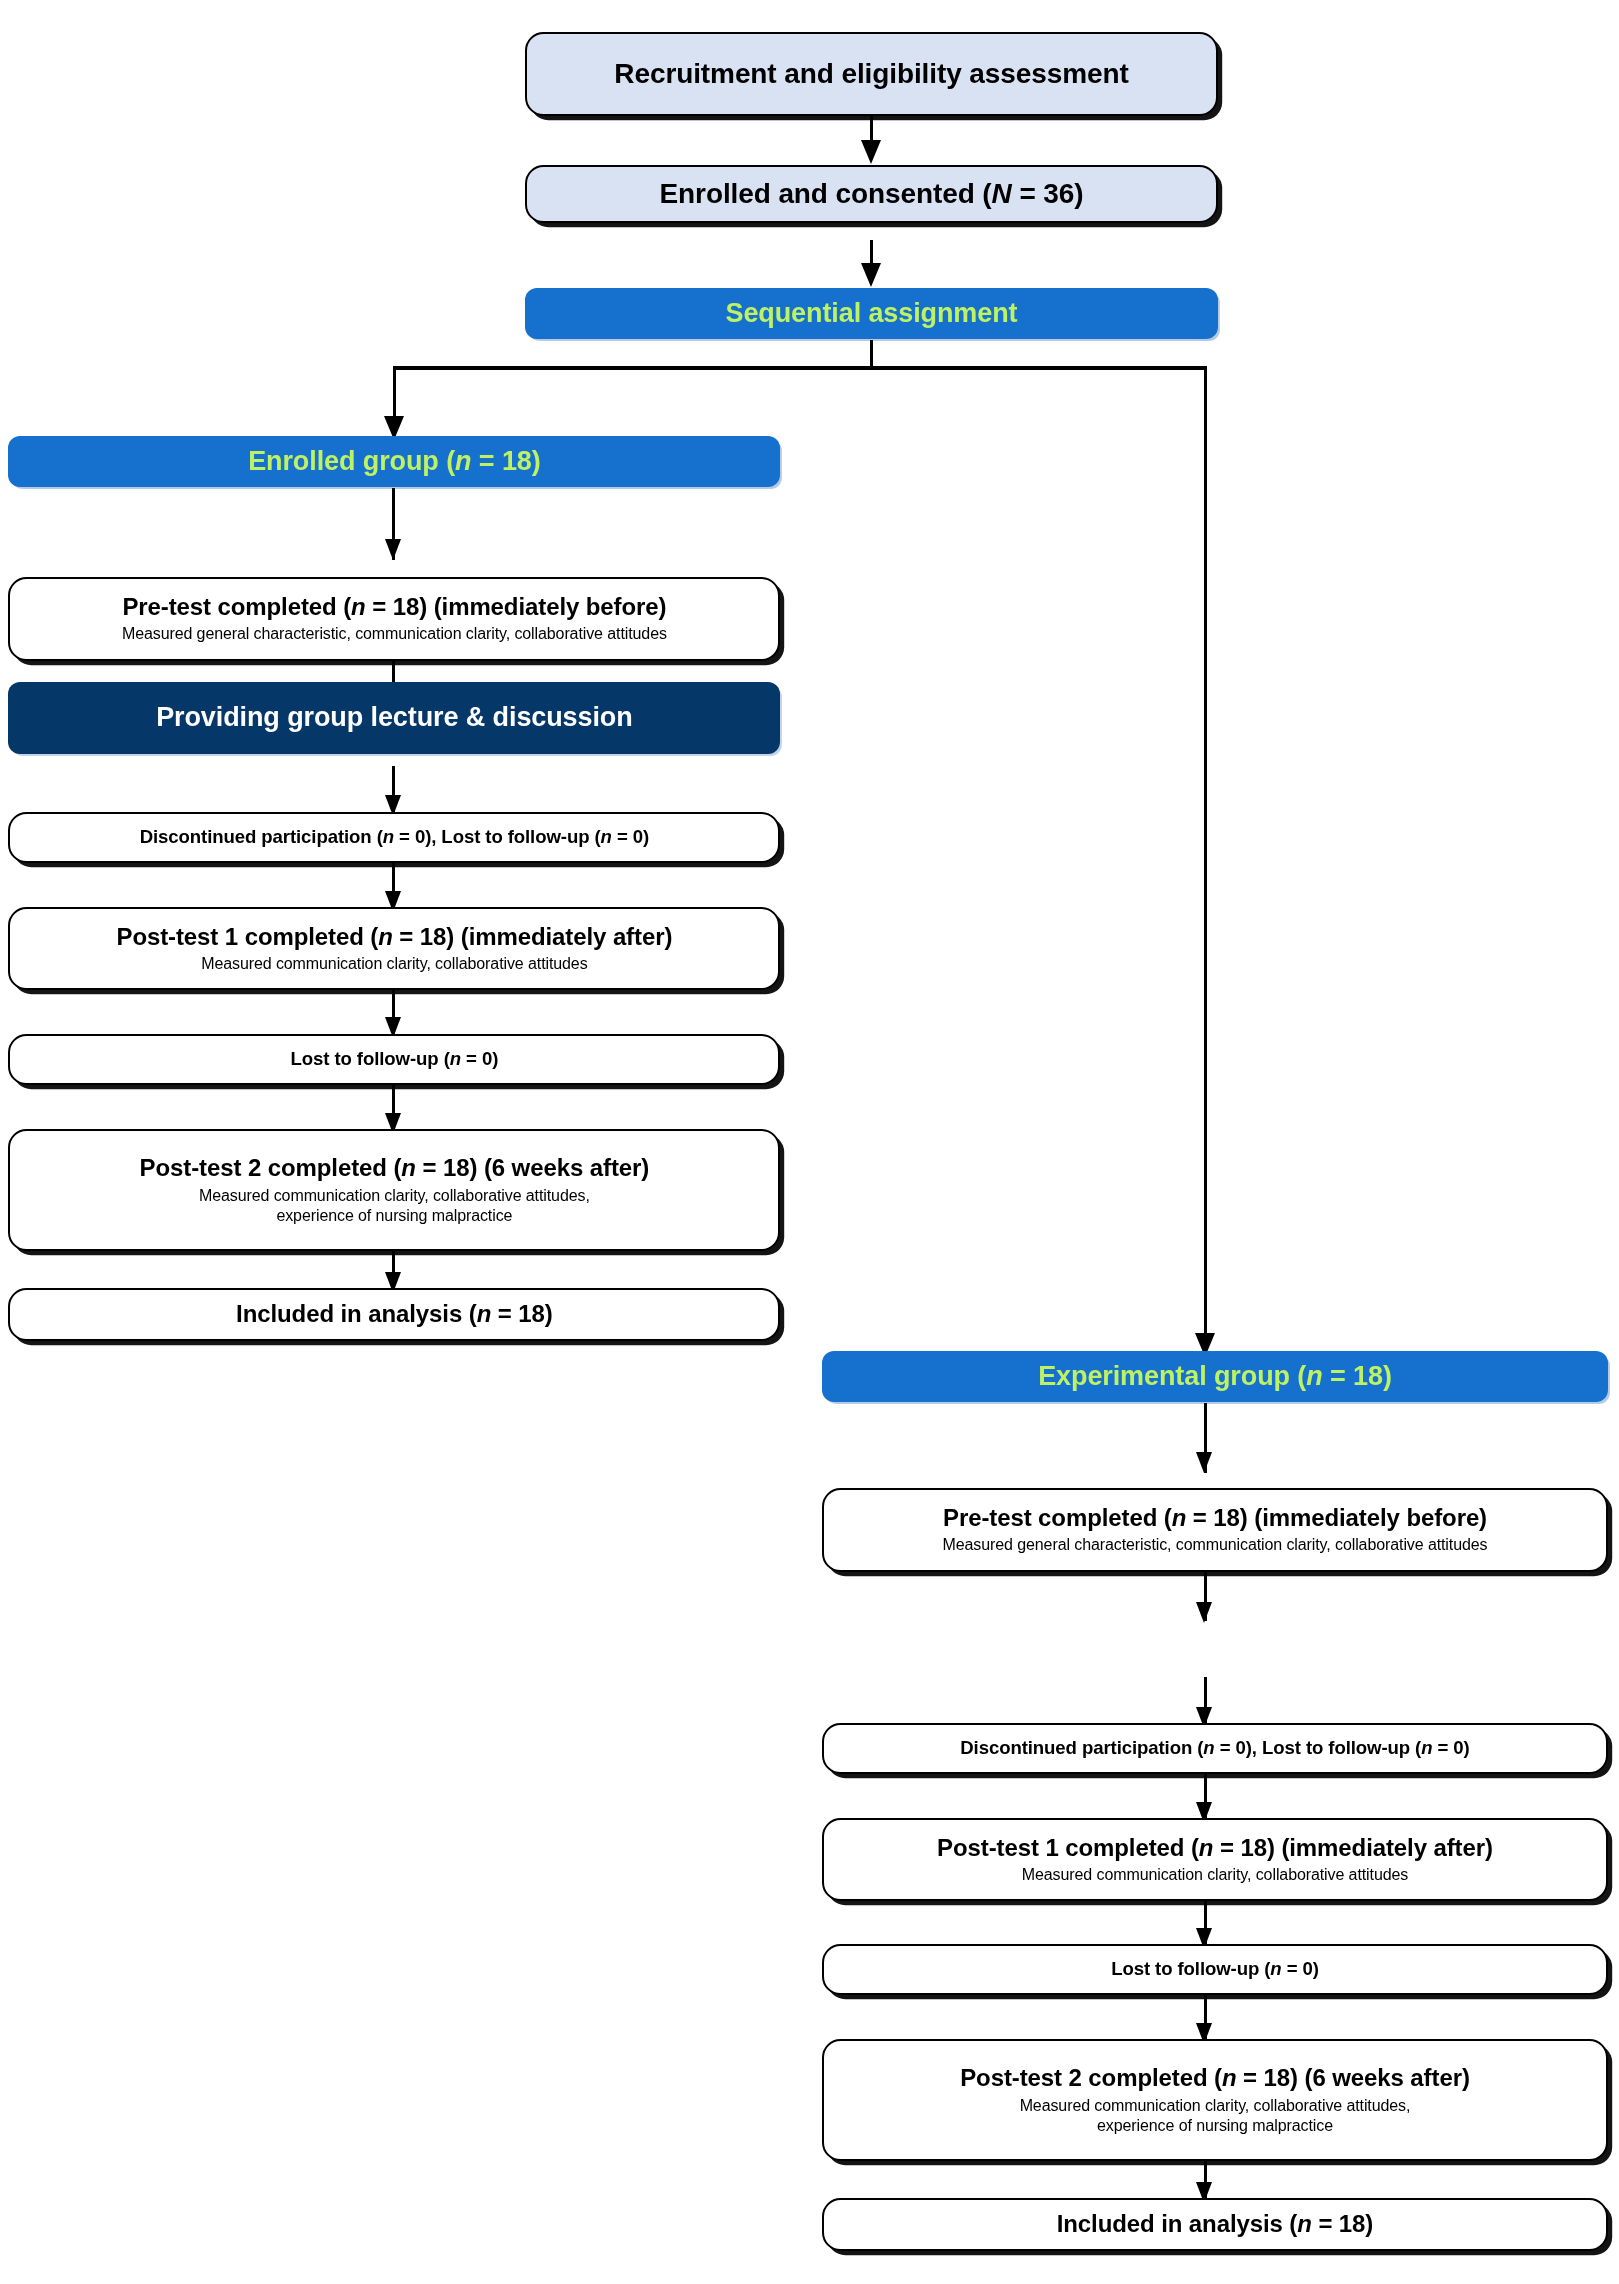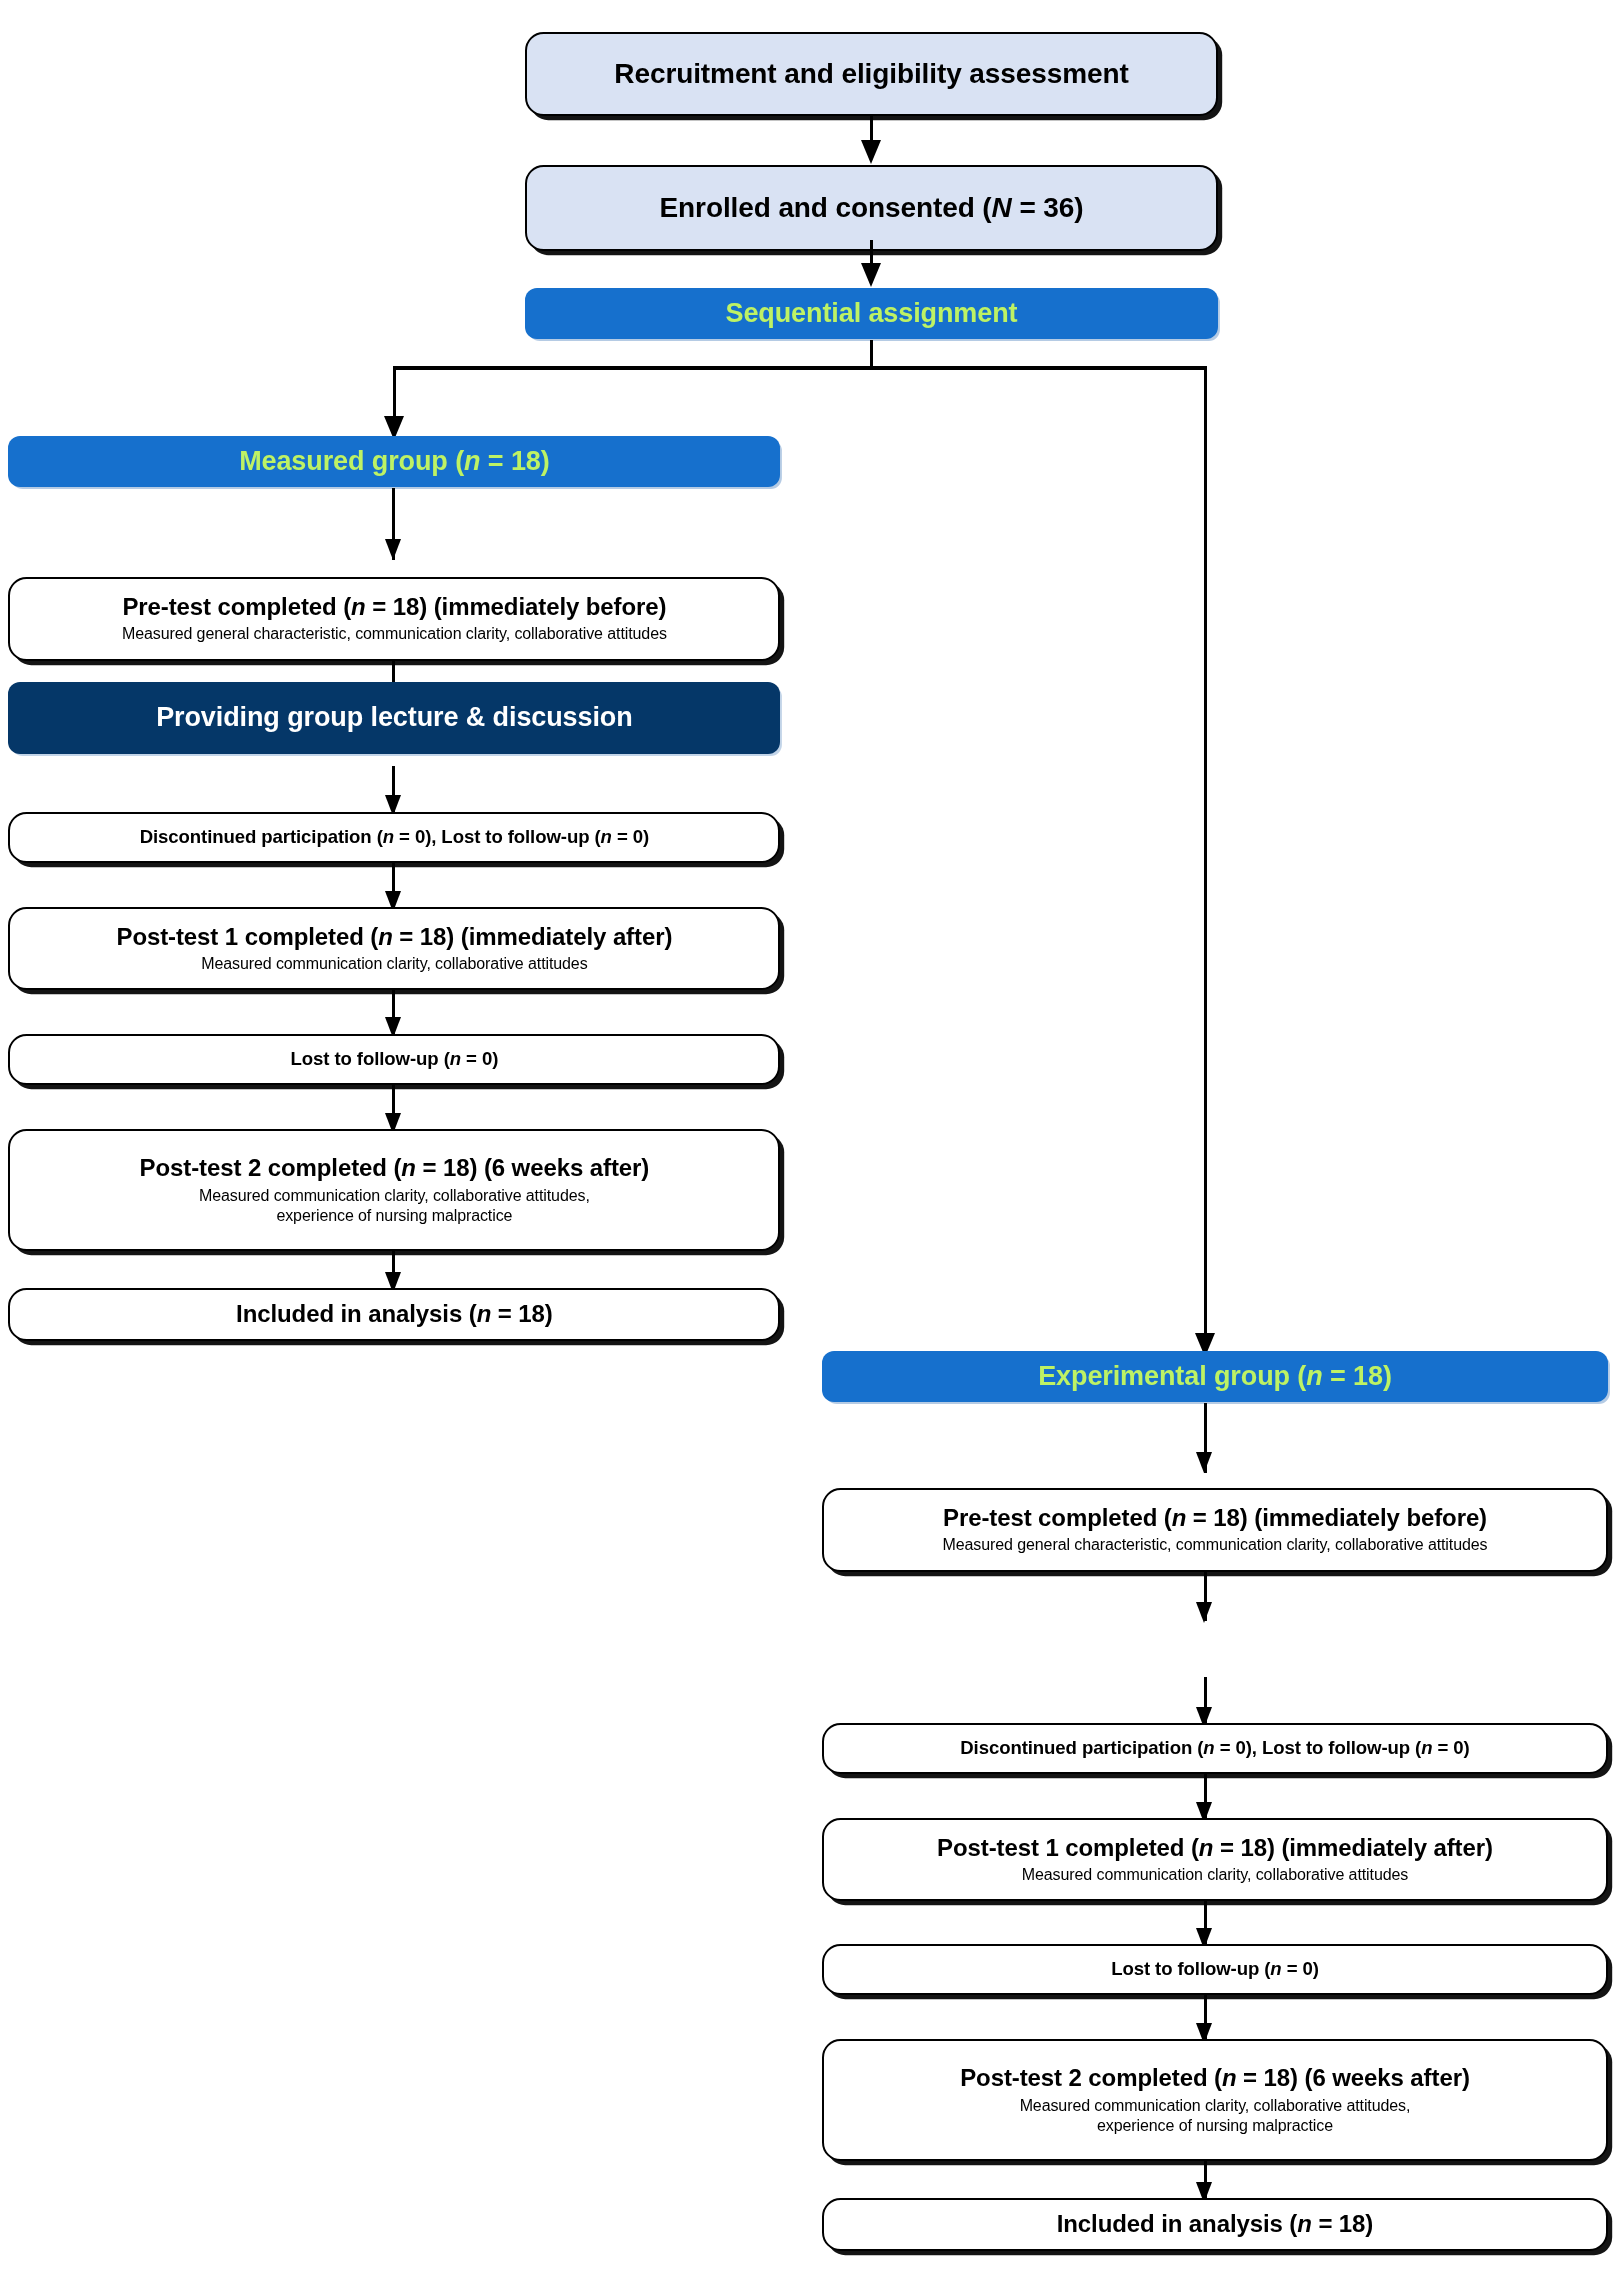--- a/index.html
+++ b/index.html
@@ -100,21 +100,21 @@
 
 <div id="canvas">
 
   <div class="node lightblue" style="left:525px; top:32px; width:693px; height:84px; font-size:28px;">
     <div class="title">Recruitment and eligibility assessment</div>
   </div>
 
   <div class="vline" style="left:870px; top:115px; height:31px;"></div>
   <div class="arrowhead" style="left:861px; top:140px;"></div>
 
-  <div class="node lightblue" style="left:525px; top:165px; width:693px; height:86px; font-size:28px;">
+  <div class="node lightblue" style="left:525px; top:165px; width:693px; height:58px; font-size:28px;">
     <div class="title">
       <span>Enrolled and consented (</span><em>N</em><span> = 36)</span>
     </div>
   </div>
 
   <div class="vline" style="left:870px; top:240px; height:28px;"></div>
   <div class="arrowhead" style="left:861px; top:263px;"></div>
 
   <div class="node blue" style="left:525px; top:288px; width:693px; height:51px; font-size:27px;">
     <div class="title">Sequential assignment</div>
@@ -124,21 +124,21 @@
   <div class="hline" style="left:393px; top:366px; width:814px;"></div>
 
   <div class="vline" style="left:393px; top:366px; height:64px;"></div>
   <div class="arrowhead" style="left:384px; top:416px;"></div>
 
   <div class="vline" style="left:1204px; top:366px; height:982px;"></div>
   <div class="arrowhead" style="left:1195px; top:1333px;"></div>
 
   <div class="node blue" style="left:8.4px; top:436px; width:772px; height:51px; font-size:27px;">
     <div class="title">
-      <span>Measured group (</span><em>n</em><span> = 18)</span>
+      <span>Enrolled group (</span><em>n</em><span> = 18)</span>
     </div>
   </div>
 
   <div class="vline" style="left:392px; top:488px; height:72px;"></div>
   <div class="arrowhead slim" style="left:385px; top:539px;"></div>
 
   <div class="node white" style="left:8.4px; top:577px; width:772px; height:84px;">
     <div class="title" style="font-size:24px;">
       <span>Pre-test completed (</span><em>n</em><span> = 18) (immediately before)</span>
     </div>

